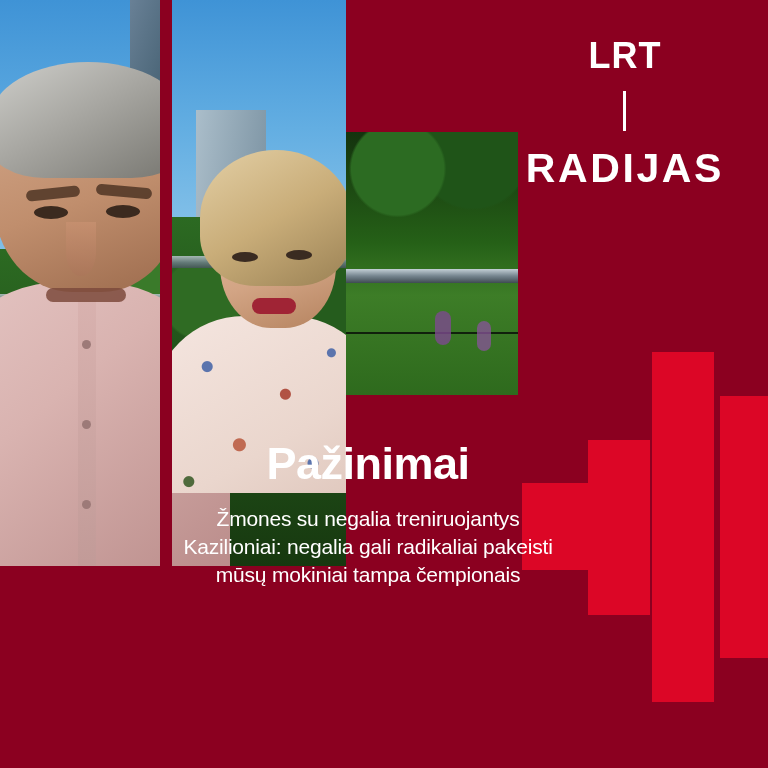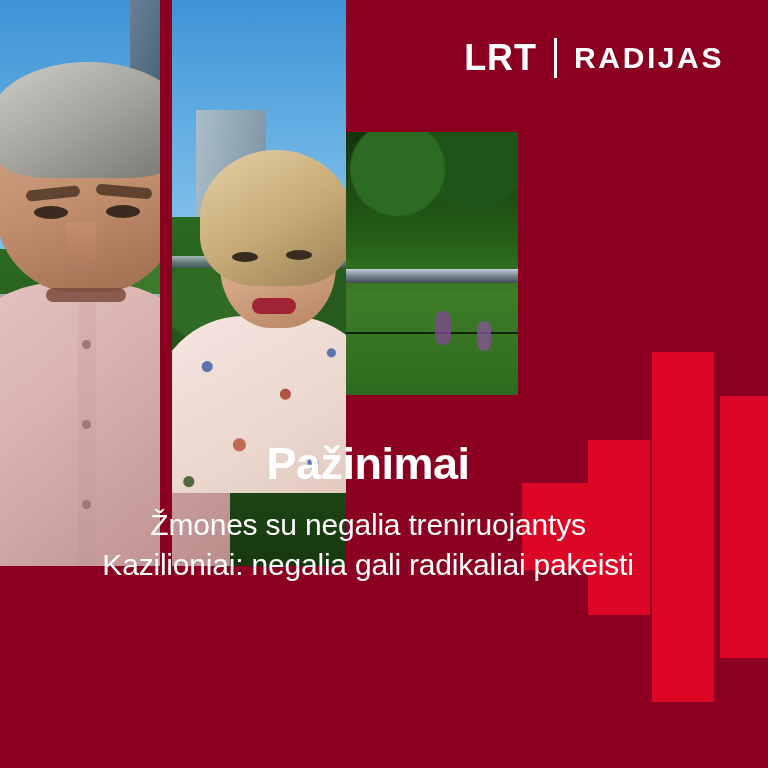--- a/index.html
+++ b/index.html
@@ -166,37 +166,38 @@
   #stripe-block-right {
     position:absolute; left:346px; top:0; width:172px; height:132px;
     background:#8b0020;
   }
 
   
   #logo {
     position:absolute; right:44px; top:38px;
     display:flex; align-items:center; gap:17px;
     color:#fff;
+    flex-direction:column;
   }
   #logo .lrt {
     font-size:36px; font-weight:700; letter-spacing:1px; line-height:1;
   }
   #logo .divider { width:3px; height:40px; background:#fff; }
   #logo .radijas {
-    font-size:30px; font-weight:700; letter-spacing:2.6px; line-height:1;
+    font-size:41px; font-weight:700; letter-spacing:2.6px; line-height:1;
   }
 
   
   #text-block { position:absolute; left:38px; top:440px; width:660px; z-index:6;text-align:center; }
   #category {
     color:#fff; font-size:45px; font-weight:700; letter-spacing:-0.5px;
     line-height:1.05; margin-bottom:18px;
   }
   #headline {
-    color:#fff; font-size:30px; font-weight:400; line-height:1.32;
+    color:#fff; font-size:21px; font-weight:400; line-height:1.32;
     letter-spacing:-0.2px;
   }
   #headline .ln { display:block; white-space:nowrap; }
 </style>
 </head>
 <body>
 
 <div id="card">
 
   <div class="photo-panel" id="photo-main">
@@ -262,16 +263,17 @@
     <span class="lrt">LRT</span>
     <span class="divider"></span>
     <span class="radijas">RADIJAS</span>
   </div>
 
   <div id="text-block">
     <div id="category">Pažinimai</div>
     <div id="headline">
         <span class="ln">Žmones su negalia treniruojantys</span>
         <span class="ln">Kazilioniai: negalia gali radikaliai pakeisti</span>
+        <span class="ln">mūsų mokiniai tampa čempionais</span>
       </div>
   </div>
 
 </div>
 
 </body></html>

